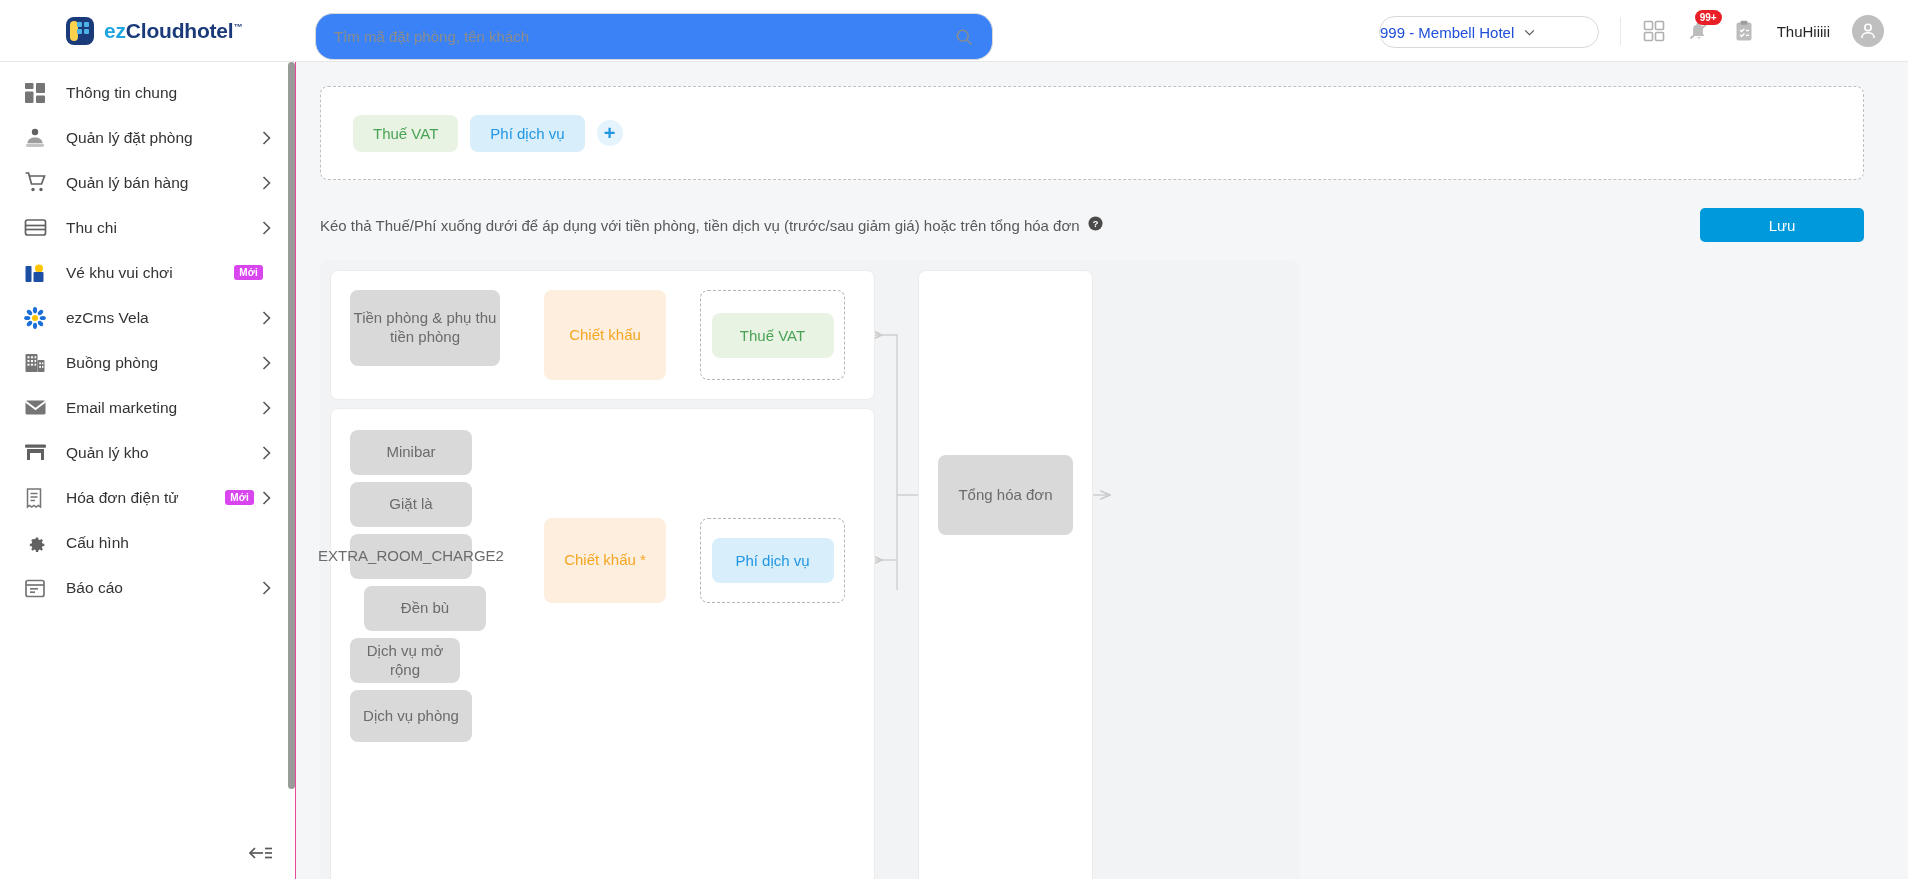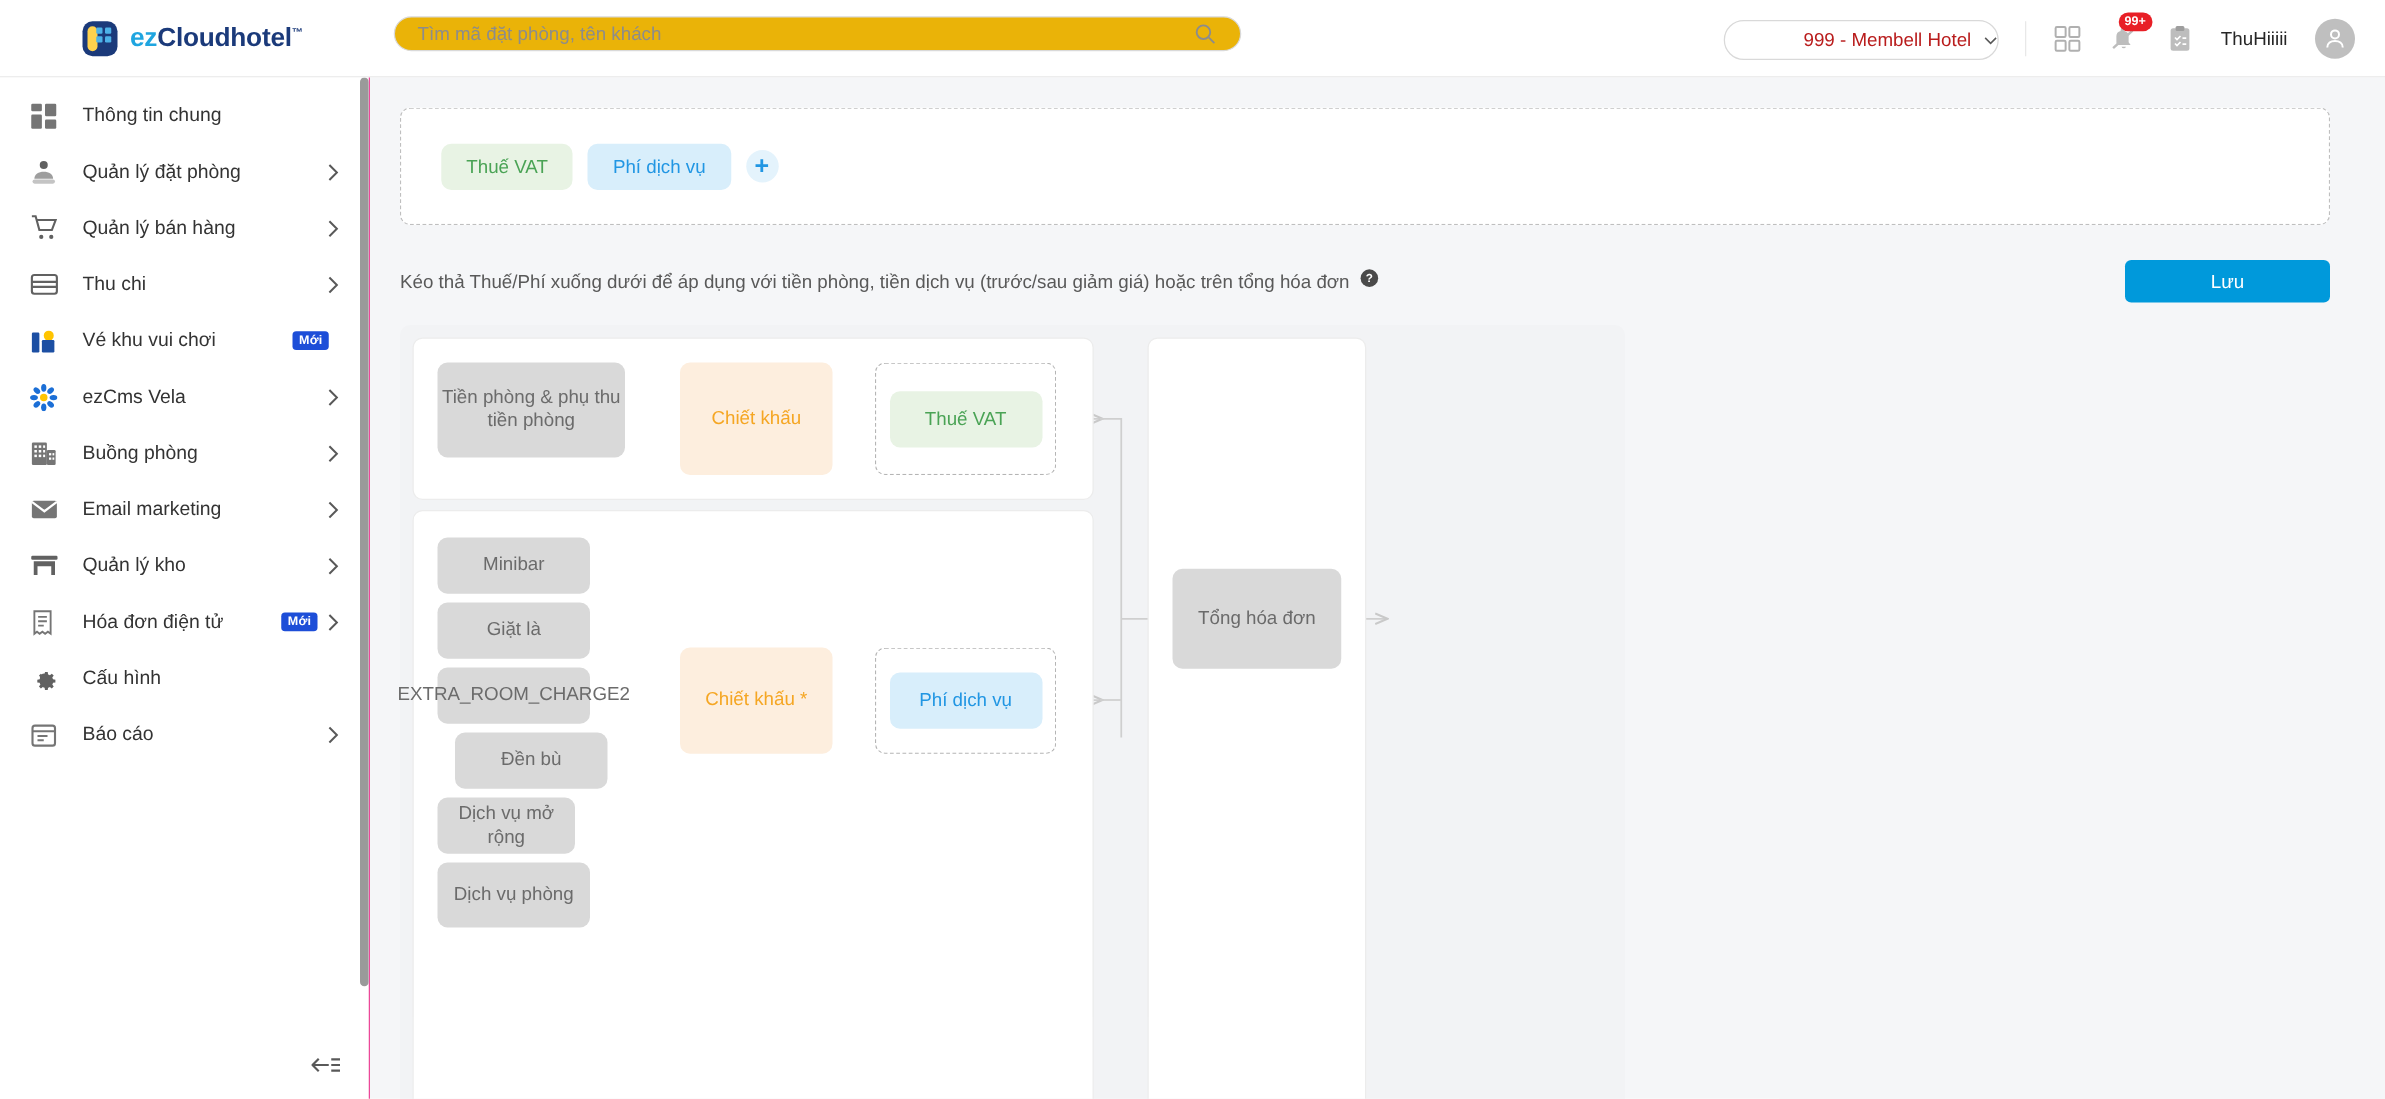--- a/index.html
+++ b/index.html
@@ -34,38 +34,38 @@
   .logo-dots i:nth-child(1){ left:0; top:0; }
   .logo-dots i:nth-child(2){ left:7px; top:0; }
   .logo-dots i:nth-child(3){ left:0; top:7px; }
   .logo-dots i:nth-child(4){ left:7px; top:7px; }
   .logo-text { font-size: 21px; font-weight: bold; color:#1b3a7a; letter-spacing:-0.2px; }
   .logo-text .ez { color:#1fa5e0; }
   .logo-text sup { font-size: 9px; vertical-align: super; font-weight: bold; }
 
   .search-box {
     position:absolute; left:315px; top:13px;
-    width: 678px; height: 28px;
+    width: 678px; height: 47px;
     border: 1px solid #d9d9d9; border-radius: 18px;
     display:flex; align-items:center; padding: 0 18px;
-    background:#eab308;
+    background:#3b82f6;
   }
   .search-input {
     flex:1; border:none; outline:none; font-size:15px; color:#262626;
     font-family:"Liberation Sans", sans-serif; background:transparent;
   }
   .search-input::placeholder { color:#8c8c8c; }
   .search-icon { width:20px; height:20px; flex:none; }
 
   .hotel-select {
     position:absolute; left:1379px; top:16px;
     width: 220px; height: 32px;
     border:1px solid #d9d9d9; border-radius: 16px;
-    display:flex; align-items:center; justify-content:flex-end; gap:10px;
-    font-size:15px; color:#b91c1c; cursor:pointer;
+    display:flex; align-items:center; justify-content:flex-start; gap:10px;
+    font-size:15px; color:#1d4ed8; cursor:pointer;
   }
   .chev-down { width:11px; height:7px; flex:none; }
 
   .header-icons {
     position:absolute; right: 24px; top:0; height:62px;
     display:flex; align-items:center; gap: 22px;
   }
   .hdr-divider { width:1px; height:28px; background:#e8e8e8; }
   .icon-btn { position:relative; display:flex; align-items:center; cursor:pointer; }
   .badge {
@@ -89,21 +89,21 @@
   }
   .nav-list { padding-top: 8px; }
   .nav-item {
     display:flex; align-items:center;
     height: 45px; padding: 0 24px 0 22px;
     cursor:pointer; position:relative;
   }
   .nav-ico { width:26px; height:26px; flex:none; display:flex; align-items:center; justify-content:center; }
   .nav-label { flex:1; margin-left: 18px; font-size:15.5px; color:#333; white-space:nowrap; }
   .nav-new {
-    background:#1d4ed8; color:#fff; font-size:10px; font-weight:bold;
+    background:#d946ef; color:#fff; font-size:10px; font-weight:bold;
     border-radius:3px; padding:2px 5px; margin-right:8px; letter-spacing:0.2px;
   }
   .nav-chev { width:9px; height:14px; flex:none; }
   .sb-scroll {
     position:absolute; right:0; top:0; width:7px; height:727px;
     background:#9a9a9a; border-radius:4px;
   }
   .collapse-btn {
     position:absolute; bottom: 14px; right: 22px; cursor:pointer;
   }

